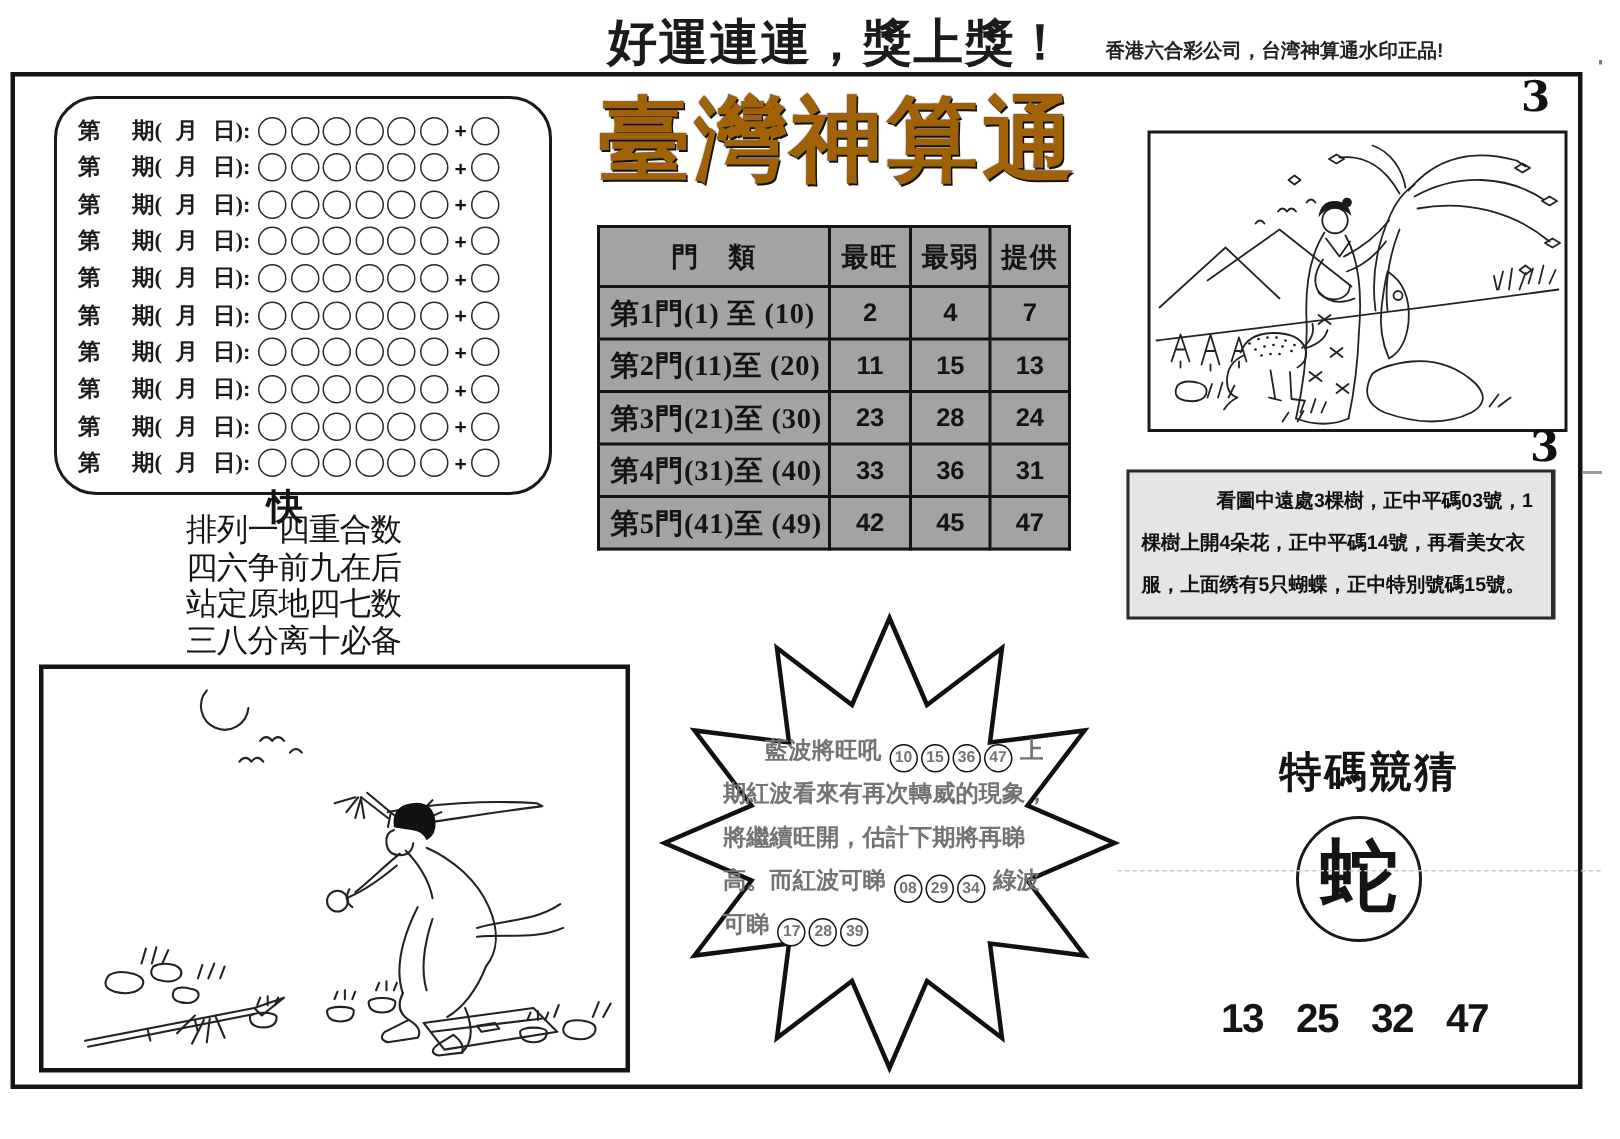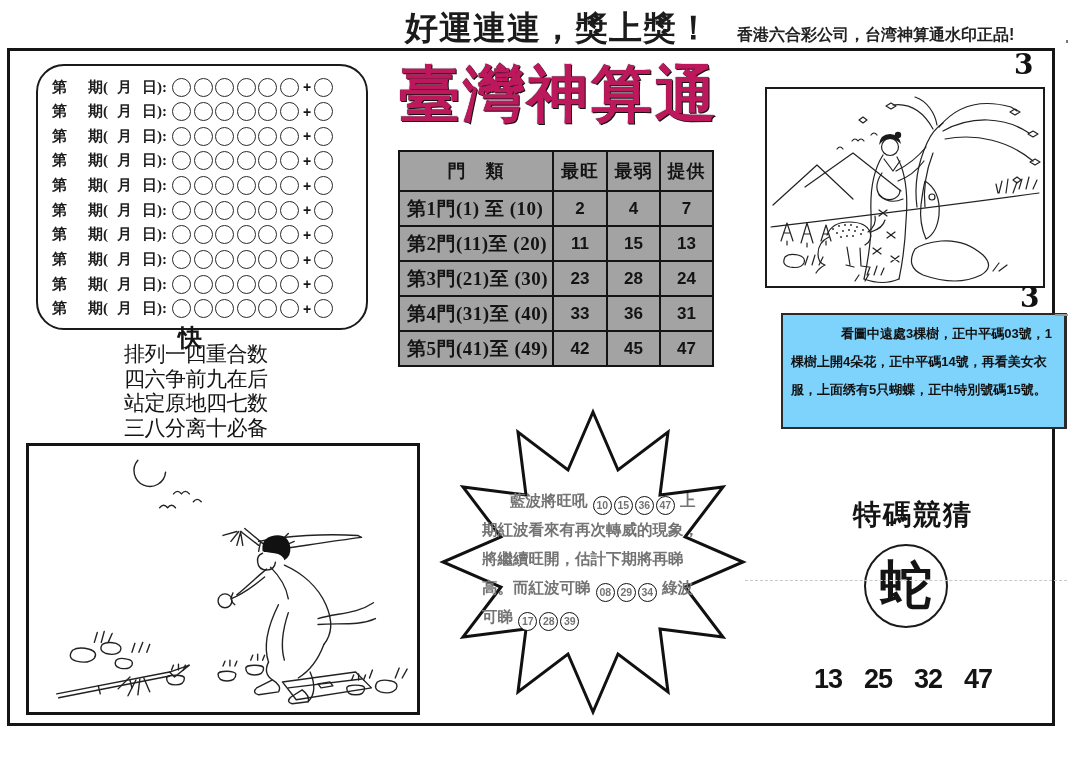--- a/index.html
+++ b/index.html
@@ -2,61 +2,61 @@
 <html><head>
 <meta charset="utf-8">
 <style>
   html,body{margin:0;padding:0;background:#fff;}
   .page{position:relative;width:1068px;height:759px;background:#fff;color:#141414;
         font-family:"Liberation Sans",sans-serif;overflow:hidden;}
   .abs{position:absolute;}
 
   
   .slogan{left:405px;top:6px;font-size:33px;font-weight:900;letter-spacing:1px;color:#1b1b1b;}
-  .auth-note{left:737px;top:25px;font-size:16px;font-weight:600;color:#222;}
+  .auth-note{left:737px;top:25px;font-size:13px;font-weight:600;color:#222;}
 
   
   .page-border{left:7px;top:48px;width:1042px;height:672px;border:3px solid #151515;}
 
   
   .record-grid{left:36px;top:64px;width:308px;height:244px;border:2.5px solid #1a1a1a;
                border-radius:28px;padding:10px 6px 8px 14px;display:flex;flex-direction:column;
                justify-content:space-between;background:#fff;}
   .grid-row{display:flex;align-items:center;height:22px;}
   .glabel{font-family:"Liberation Serif",serif;font-weight:700;font-size:15px;color:#1c1c1c;white-space:nowrap;}
   .g0{margin-right:21px;} .g1{margin-right:9px;} .g2{margin-right:10px;} .g3{margin-right:5px;}
   .ncircle{width:19px;height:19px;border:1.6px solid #2a2a2a;border-radius:50%;
            display:inline-block;box-sizing:border-box;margin-right:2.5px;flex:none;}
   .plus{font-size:14px;font-weight:700;margin:0 3px 0 2px;}
   .ncircle.bonus{margin-right:0;}
 
   
   .masthead{left:383px;top:54px;width:352px;height:80px;line-height:80px;text-align:center;
             font-family:"DejaVu Serif",serif;font-weight:900;font-size:61px;letter-spacing:3px;
-            color:#be185d;text-shadow:1px 1px 0 #111, 0 0 1px #000;white-space:nowrap;}
+            color:#a16207;text-shadow:1px 1px 0 #111, 0 0 1px #000;white-space:nowrap;}
 
   
   .stats-table{left:398px;top:150px;border-collapse:collapse;background:#a3a3a3;}
   .stats-table th,.stats-table td{border:2.2px solid #141414;}
   .stats-table th{height:38px;font-family:"Liberation Serif",serif;font-weight:700;
                   font-size:18px;letter-spacing:1px;padding:0 6px;}
   .stats-table td.cat{font-family:"Liberation Serif",serif;font-weight:700;font-size:19px;
                       height:33px;padding:0 4px 0 7px;letter-spacing:0.5px;white-space:nowrap;}
   .stats-table td.num{font-weight:700;font-size:17px;text-align:center;}
 
   
   .lady-frame{left:765px;top:87px;width:276px;height:197px;border:2.5px solid #1a1a1a;background:#fff;}
   .page-num{font-family:"DejaVu Serif",serif;font-size:28px;font-weight:600;color:#111;}
   .pn-top{left:1014px;top:48px;}
   .pn-mid{left:1020px;top:281px;}
 
   
-  .caption-box{left:781px;top:313px;width:265px;height:85px;border:2px solid #2a2a2a;
-               border-right-width:3px;padding:5px 8px 22px 8px;font-size:13px;font-weight:600;
-               line-height:28px;text-indent:50px;color:#111;background:#7dd3fc;}
+  .caption-box{left:751px;top:313px;width:265px;height:85px;border:2px solid #2a2a2a;
+               border-right-width:3px;padding:5px 8px 6px 8px;font-size:13px;font-weight:600;
+               line-height:28px;text-indent:50px;color:#111;background:#e5e5e5;}
 
   
   .poem-title{left:178px;top:322px;font-size:24px;font-weight:900;}
   .poem-lines{left:124px;top:342px;font-size:21px;font-weight:400;line-height:24.5px;
               letter-spacing:-0.5px;white-space:nowrap;}
 
   
   .warrior-frame{left:26px;top:443px;width:388px;height:266px;border:3px solid #141414;background:#fff;}
 
   

